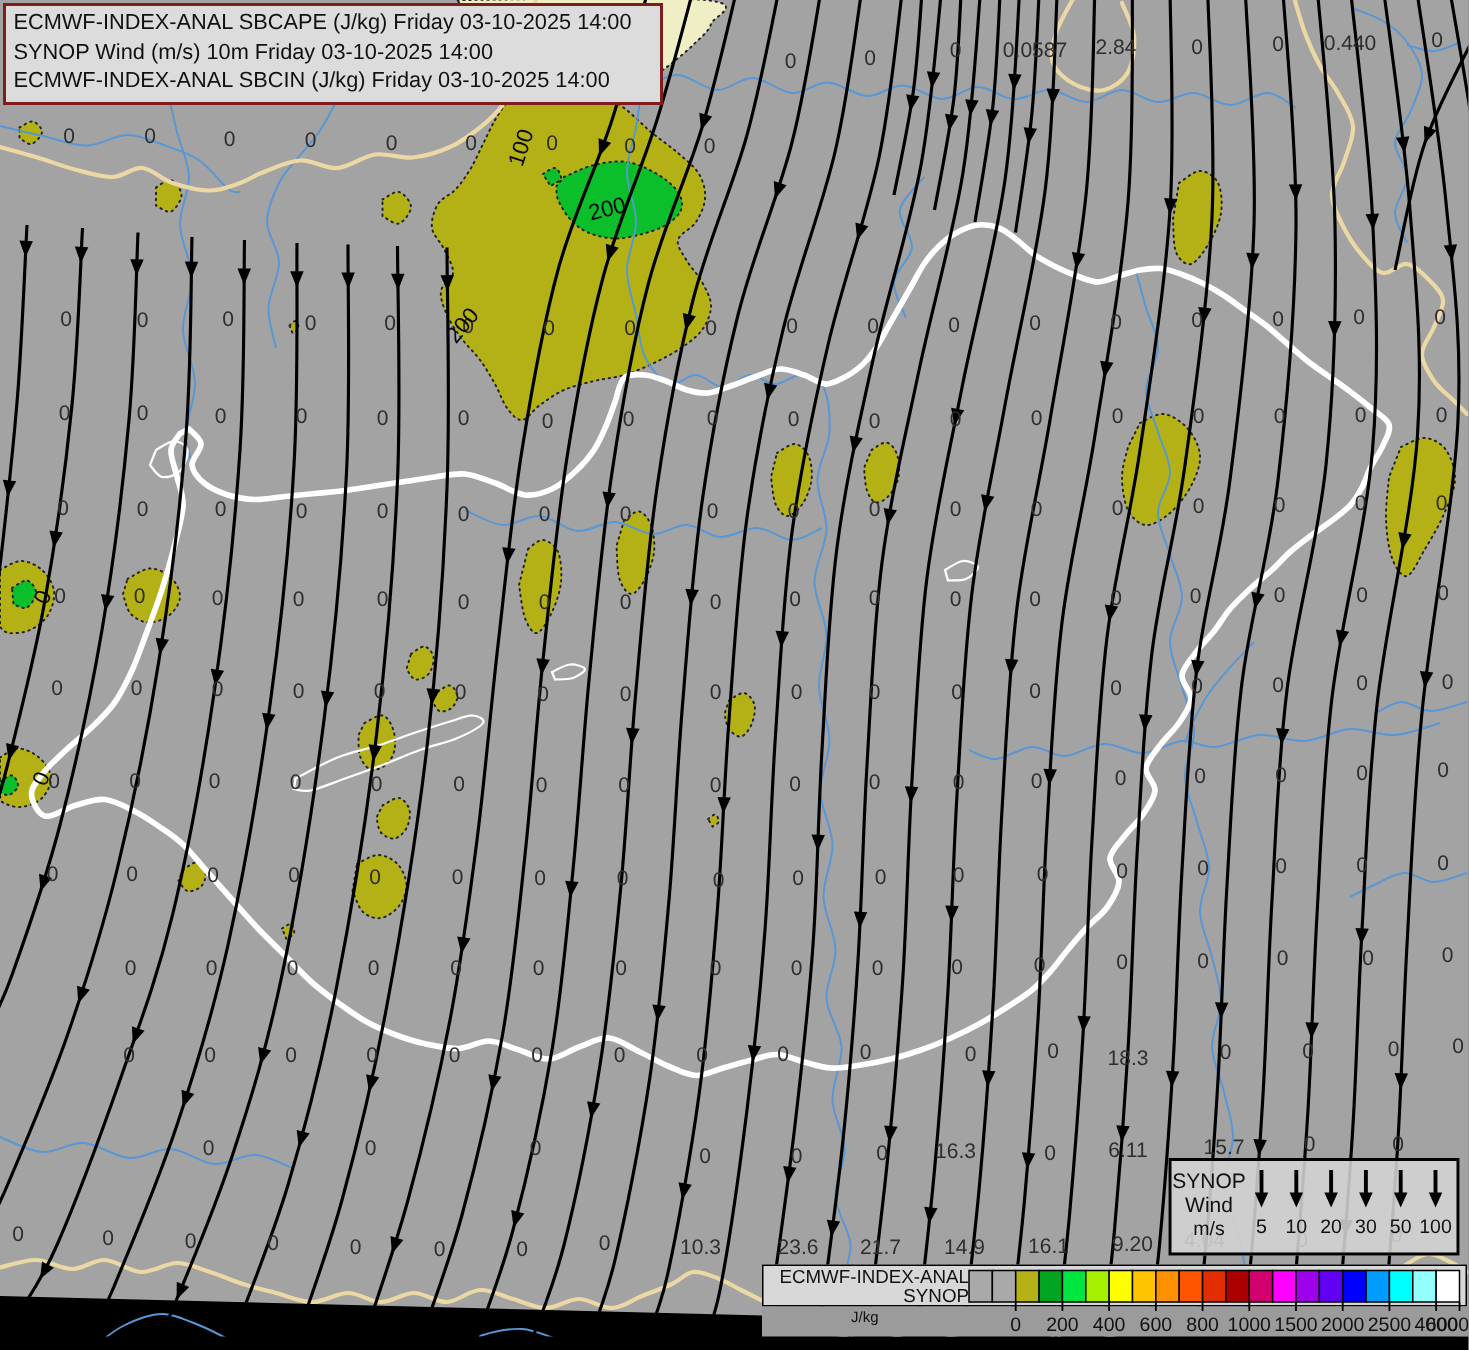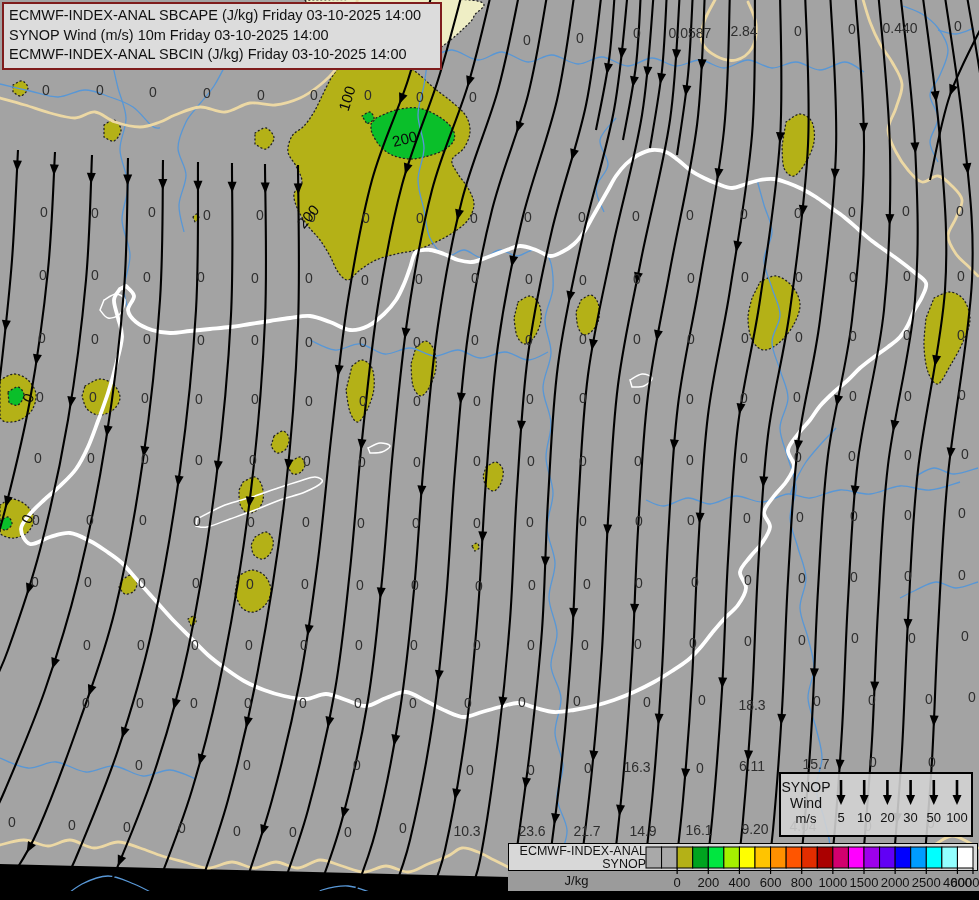--- a/index.html
+++ b/index.html
@@ -14,21 +14,21 @@
              background:rgba(212,212,212,0.88);border:2px solid #000;z-index:6;
              display:flex;align-items:stretch;box-sizing:border-box;}
   .synop-titles{width:62px;text-align:center;padding-top:5px;color:#111;}
   .synop-titles .s1{font-size:14px;line-height:16px;}
   .synop-titles .s3{font-size:13px;line-height:16px;}
   .cape-band{position:absolute;left:508px;top:843px;width:470px;height:28px;background:#d8d8d8;
              border:1px solid #000;z-index:4;box-sizing:border-box;}
   .cape-title{position:absolute;left:0;top:1px;width:137px;text-align:right;color:#111;}
   .cape-title .c1{font-size:12.5px;line-height:13px;}
   .cape-strip{position:absolute;left:508px;top:871px;width:471px;height:20px;background:#9b9b9b;z-index:4;}
-  .cape-unit{position:absolute;left:0;top:2px;width:137px;text-align:center;font-size:13px;color:#111;}
+  .cape-unit{position:absolute;left:0;top:2px;width:137px;text-align:center;font-size:10px;color:#111;}
   .black-bar{position:absolute;left:0;top:891px;width:979px;height:9px;background:#000;z-index:3;}
   #capebar{position:absolute;left:644px;top:846px;z-index:7;overflow:visible;}
   #windarrows{overflow:visible;}
 </style>
 </head>
 <body>
 
 <div class="stage">
   <svg id="mapsvg" width="979" height="900">
       <rect x="0" y="0" width="979" height="900" fill="#a3a3a3"></rect>

